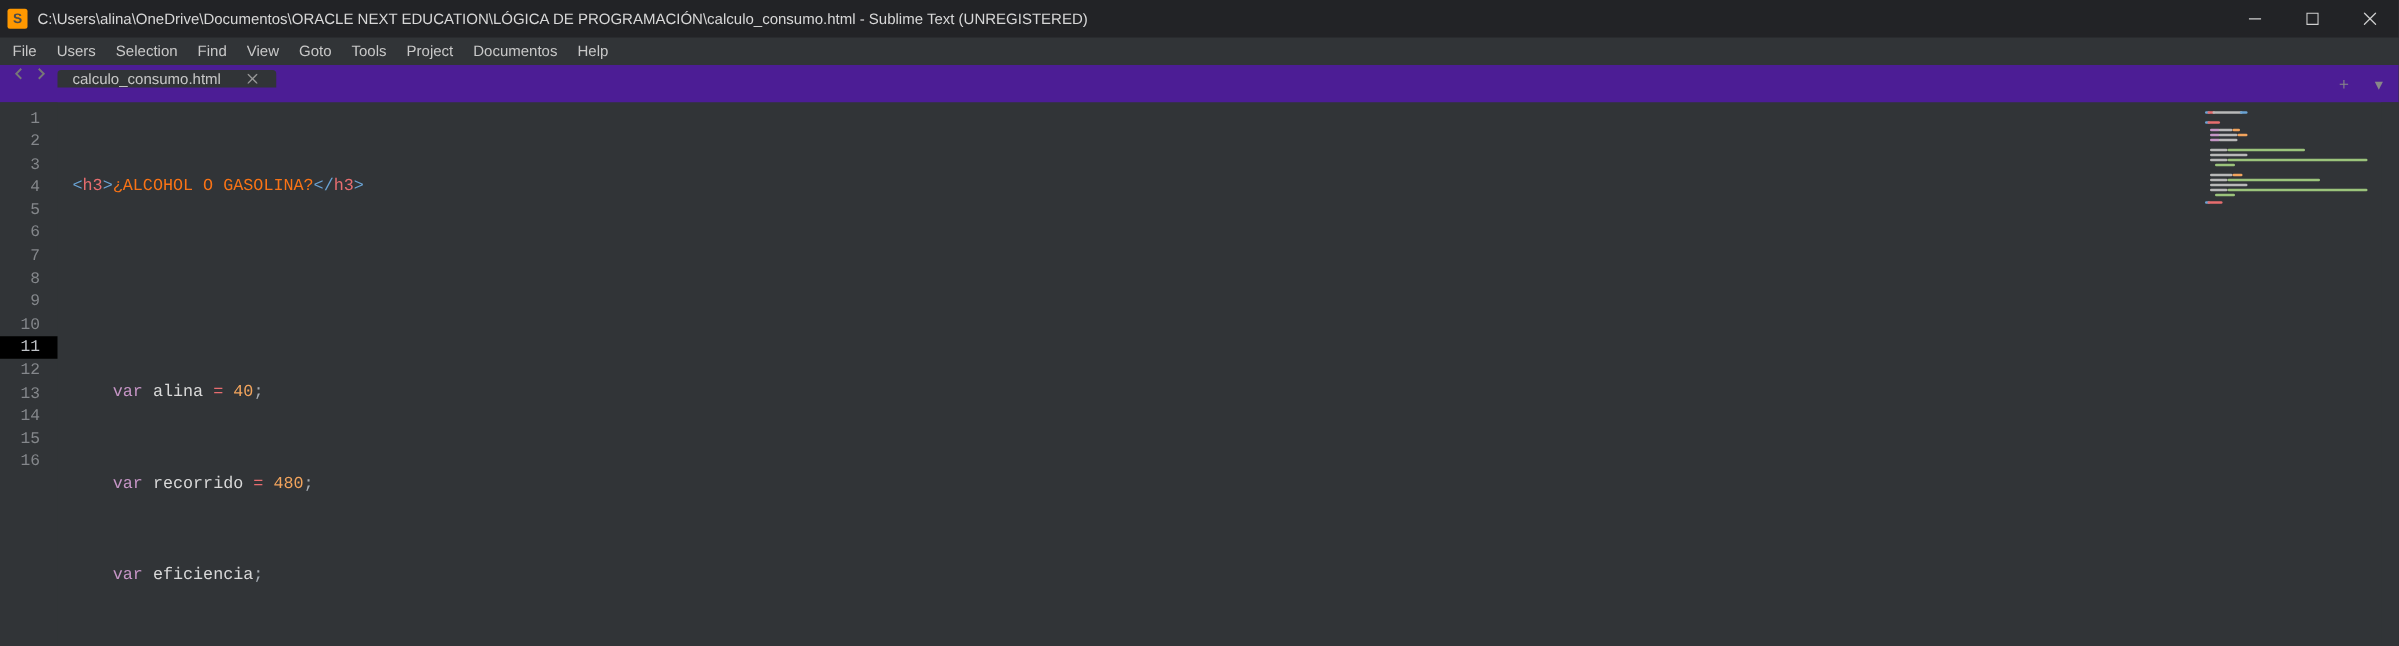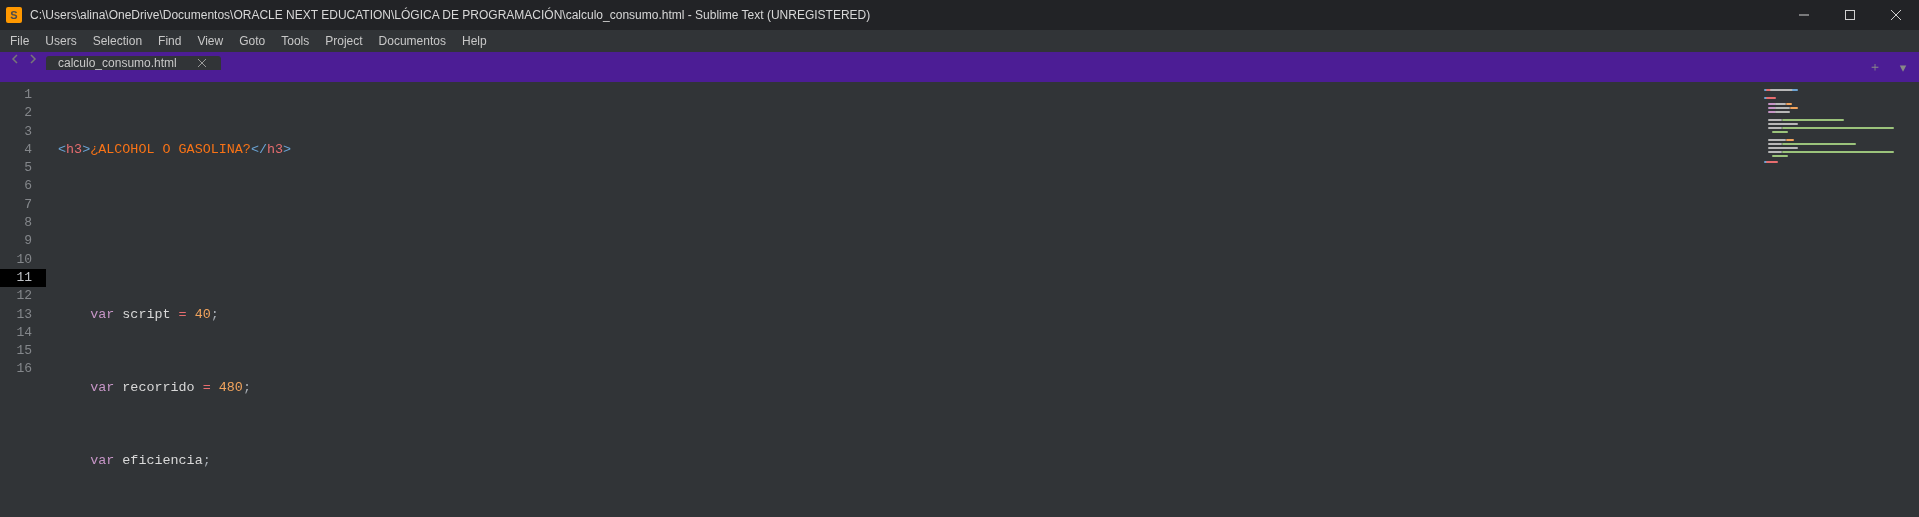--- a/index.html
+++ b/index.html
@@ -261,21 +261,21 @@
     <div>15</div>
     <div>16</div>
   </div>
   <div class="code">
     
     <div class="row"><span class="pun">&lt;</span><span class="tag">h3</span><span class="pun">&gt;</span><span class="txt">¿ALCOHOL O GASOLINA?</span><span class="pun">&lt;/</span><span class="tag">h3</span><span class="pun">&gt;</span></div>
     
     <div class="row"></div>
     
     
-    <div class="row">    <span class="kw">var</span> <span class="id">script</span> <span class="opx">=</span> <span class="num">40</span><span class="semi">;</span></div>
+    <div class="row">    <span class="kw">var</span> <span class="id">alina</span> <span class="opx">=</span> <span class="num">40</span><span class="semi">;</span></div>
     
     <div class="row">    <span class="kw">var</span> <span class="id">recorrido</span> <span class="opx">=</span> <span class="num">480</span><span class="semi">;</span></div>
     
     <div class="row">    <span class="kw">var</span> <span class="id">eficiencia</span><span class="semi">;</span></div>
     
     
     
     
     
     

